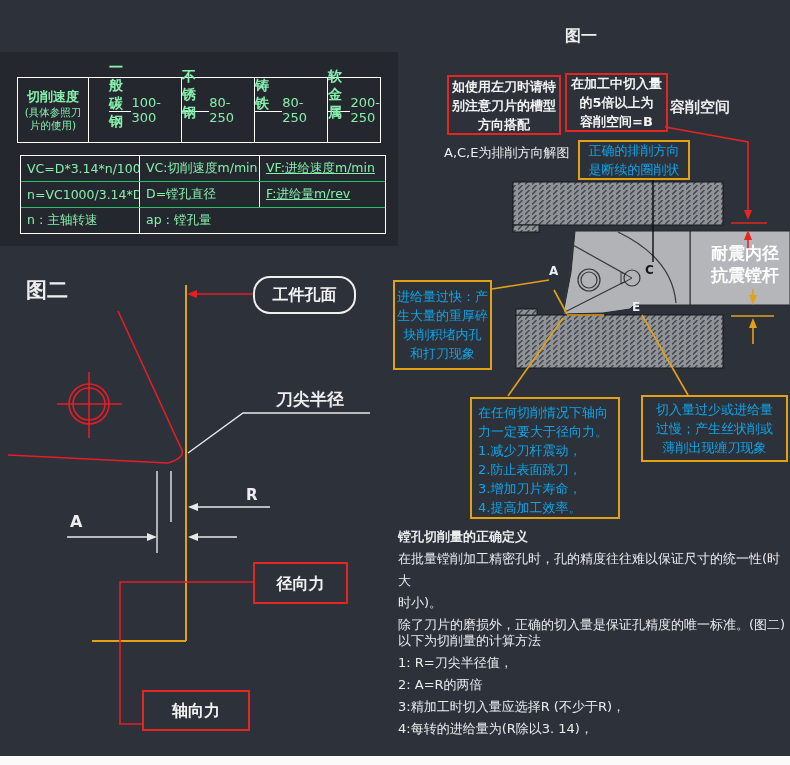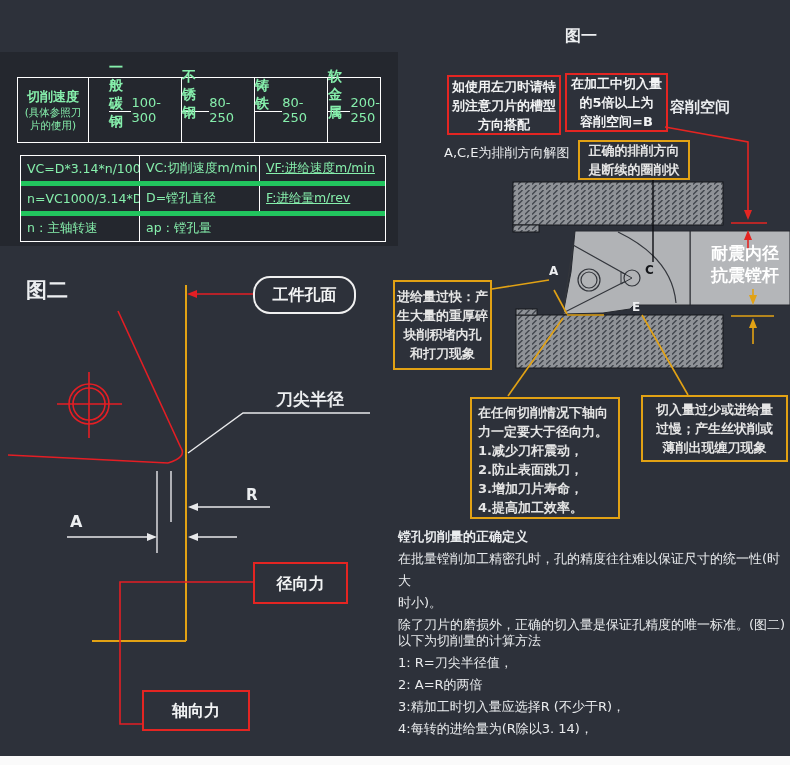--- a/index.html
+++ b/index.html
@@ -10,40 +10,40 @@
     color:#eceef0;
   }
   .abs{position:absolute;}
   .panel{background:#24272e;}
   .txt{white-space:pre-line;}
   .c{text-align:center;}
   svg{position:absolute;left:0;top:0;}
   
   .red-box{border:2px solid #e42522;color:#f2f3f4;font-size:13px;line-height:19px;
     display:flex;align-items:center;justify-content:center;text-align:center;white-space:pre-line;font-weight:bold;}
-  .yellow-box{border:2px solid #e2a214;color:#e5e5e5;font-size:13px;line-height:19px;
-    display:flex;align-items:center;justify-content:center;text-align:center;white-space:pre-line;font-weight:bold;}
+  .yellow-box{border:2px solid #e2a214;color:#0ea5e9;font-size:13px;line-height:19px;
+    display:flex;align-items:center;justify-content:center;text-align:center;white-space:pre-line;font-weight:normal;}
   .yellow-box.left{justify-content:flex-start;text-align:left;padding:4px 6px;align-items:flex-start;}
   .white-box{border:2px solid #f0f0f0;color:#f2f3f4;font-weight:bold;
     display:flex;align-items:center;justify-content:center;}
   
   .tbl{position:absolute;border:1px solid #fff;color:#86efac;gap:20px;}
   .t1{left:17px;top:77px;width:362px;height:64px;display:flex;}
   .t1 .c0{width:70px;border-right:1px solid #fff;display:flex;flex-direction:column;
     align-items:center;justify-content:center;}
   .t1 .col{flex:1;display:flex;flex-direction:row;}
   .t1 .col + .col{border-left:1px solid #fff;}
   .t1 .hd{height:33px;border-bottom:1px solid #fff;display:flex;align-items:center;justify-content:center;
     font-size:14px;font-weight:bold;}
   .t1 .vl{flex:1;display:flex;align-items:center;justify-content:center;font-size:13px;}
   .t1 .c0 .big{font-size:13px;font-weight:bold;}
   .t1 .c0 .small{font-size:10.5px;white-space:pre-line;text-align:center;line-height:13px;}
   .t2{left:20px;top:155px;width:364px;}
   .t2 .row{display:flex;height:25px;}
-  .t2 .row + .row{border-top:5px solid #22c55e;}
+  .t2 .row + .row{border-top:1px solid #22c55e;}
   .t2 .cell{display:flex;align-items:center;padding-left:6px;font-size:12.5px;white-space:nowrap;overflow:hidden;}
   .t2 .cell:nth-child(1){width:112px;}
   .t2 .cell:nth-child(2){width:113px;border-left:1px solid #fff;}
   .t2 .cell:nth-child(3){flex:1;border-left:1px solid #fff;text-decoration:underline;}
   
   .lab{position:absolute;color:#eceef0;}
   .pt{position:absolute;color:#edeef0;font-size:12px;font-weight:bold;}
   .notes{position:absolute;left:398px;color:#e9ebed;font-size:13px;line-height:22px;white-space:pre-line;}
   .bstrip{position:absolute;left:0;top:756px;width:790px;height:9px;background:#fafafa;}
 </style>

